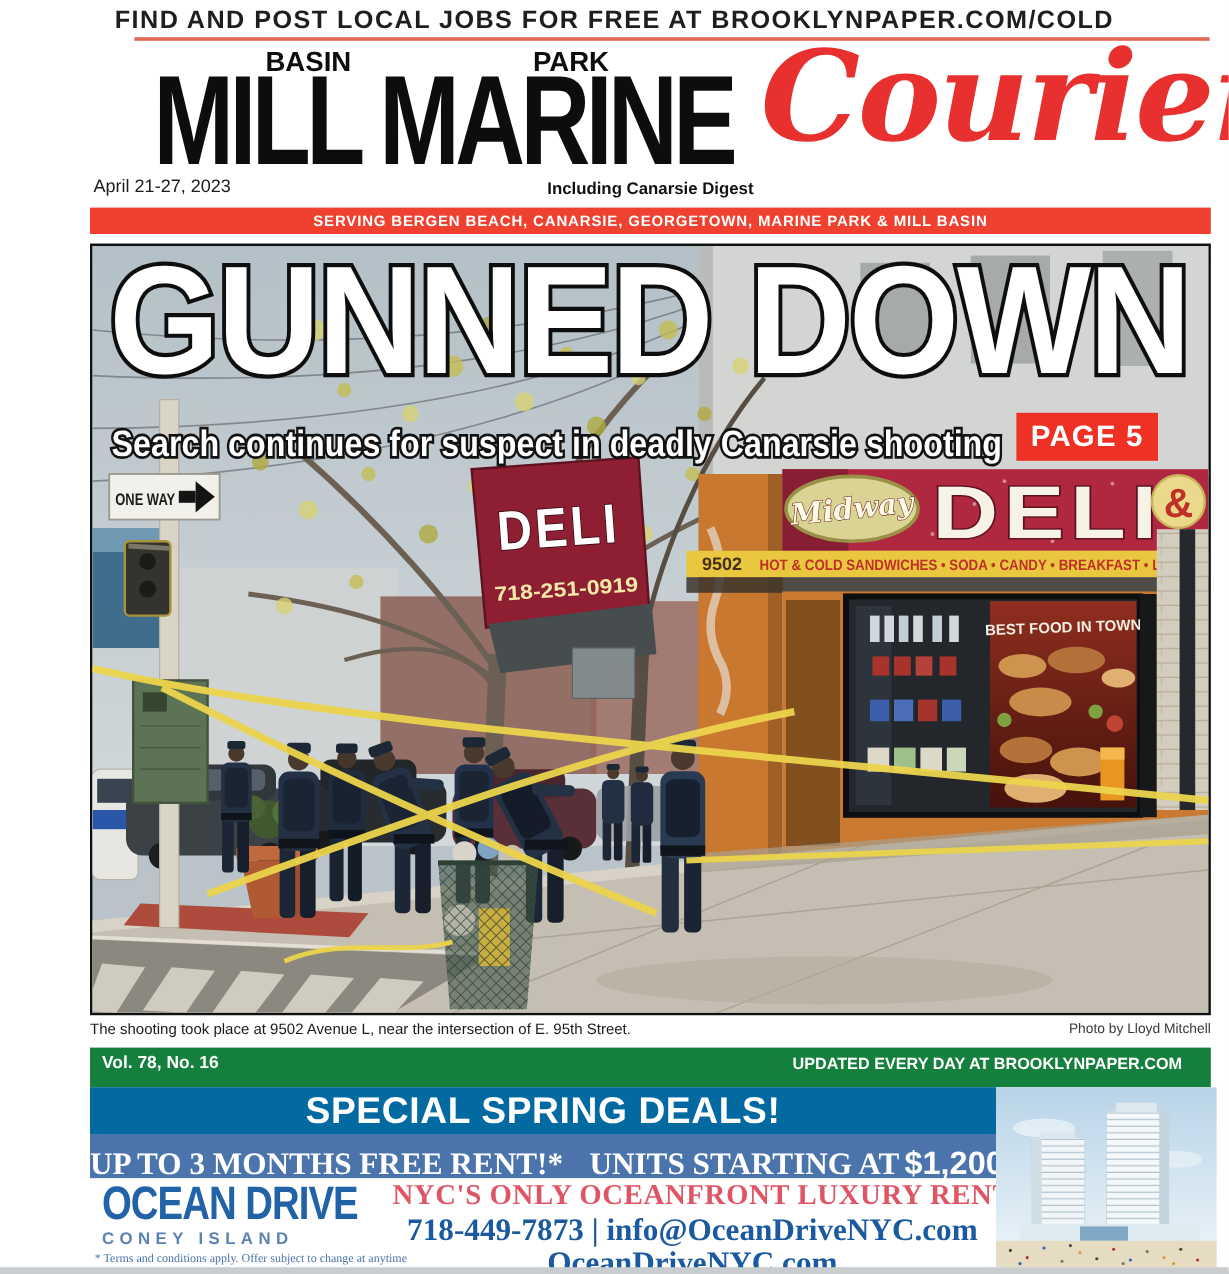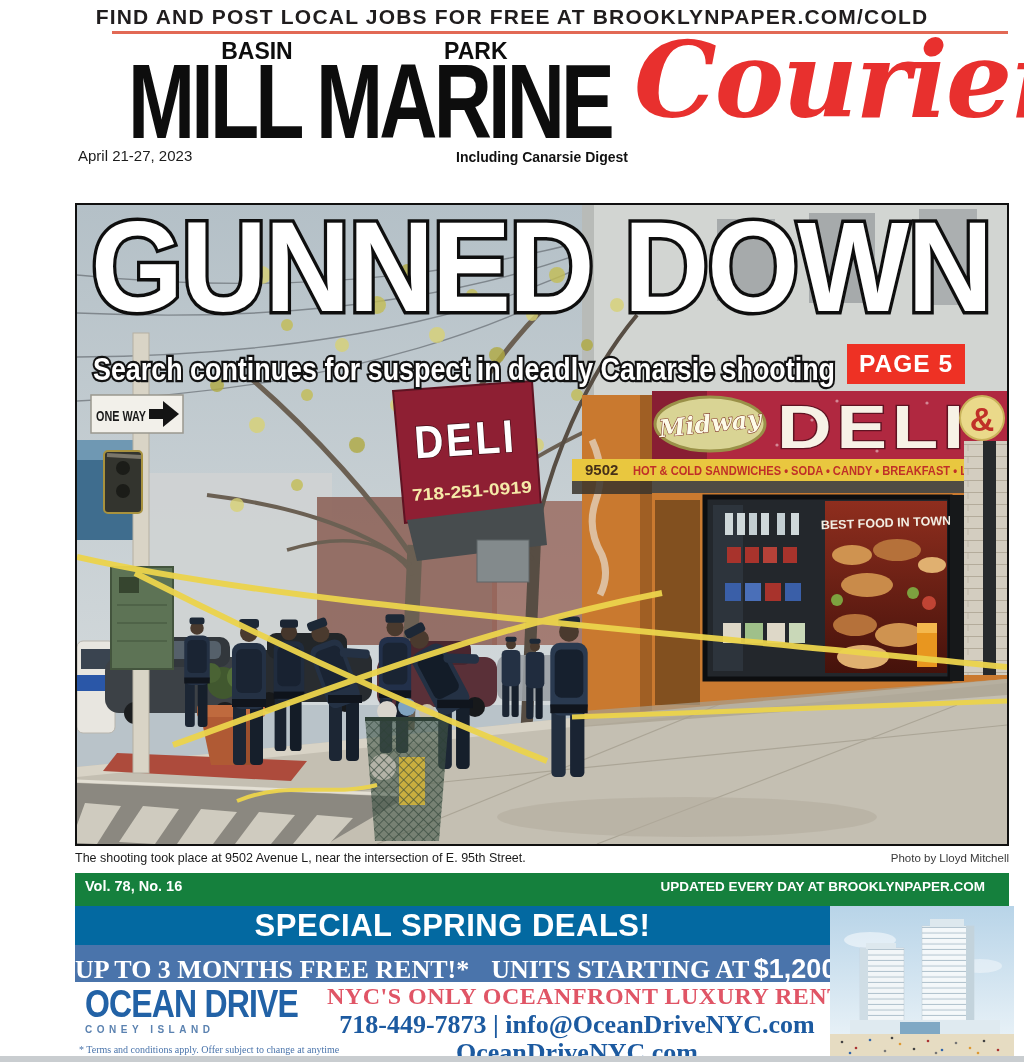--- a/index.html
+++ b/index.html
@@ -57,21 +57,21 @@
   .ad-blue{position:absolute;left:0;top:39px;width:755px;height:37px;background:#4a74ab;color:#fff;
            text-align:center;line-height:37px;white-space:nowrap;}
   .ad-blue .serif{font-family:"Liberation Serif",serif;font-size:26px;font-weight:600;}
   .ad-blue .gap{display:inline-block;width:22px;}
   .ad-blue .price{font-family:"Liberation Sans",sans-serif;font-size:27px;font-weight:900;}
   .ad-blue sup{font-size:14px;}
   .ad-white{position:absolute;left:0;top:76px;width:755px;height:74px;background:#fff;}
   .od-logo{position:absolute;left:10px;top:2px;width:240px;text-align:left;}
   .od-name{display:inline-block;font-weight:900;font-size:39px;letter-spacing:-1px;color:#2262a6;
            transform:scaleX(0.82);transform-origin:left top;white-space:nowrap;line-height:1;}
-  .od-sub{margin-top:1px;font-size:10px;font-weight:700;letter-spacing:4.5px;color:#5b82b0;}
+  .od-sub{margin-top:1px;font-size:14px;font-weight:700;letter-spacing:4.5px;color:#5b82b0;}
   .od-terms{position:absolute;left:4px;bottom:1px;font-family:"Liberation Serif",serif;
             font-size:10px;color:#4a74ab;}
   .ad-ctr{position:absolute;left:252px;top:1px;width:500px;text-align:center;}
   .ad-line1{font-family:"Liberation Serif",serif;font-weight:700;font-size:24px;
             letter-spacing:0.5px;color:#e05566;white-space:nowrap;}
   .ad-line2{font-family:"Liberation Serif",serif;font-weight:700;font-size:26px;color:#1c5aa0;
             margin-top:0px;white-space:nowrap;}
   .ad-line3{font-family:"Liberation Serif",serif;font-weight:700;font-size:26px;color:#1c5aa0;
             margin-top:-2px;}
   .ad-img{position:absolute;right:0;top:0;width:184px;height:150px;}
@@ -96,20 +96,21 @@
     </div>
     <div class="mast-word mast-marine">
       <span class="mast-super">PARK</span>
       <span class="mast-big">MARINE</span>
     </div>
     <div class="mast-script">Courier</div>
     <div class="mast-date">April 21-27, 2023</div>
     <div class="mast-tagline">Including Canarsie Digest</div>
   </div>
 
+  <div class="serving-bar">SERVING BERGEN BEACH, CANARSIE, GEORGETOWN, MARINE PARK &amp; MILL BASIN</div>
 
   <div class="photo-frame">
     <svg viewBox="0 0 930 639" preserveAspectRatio="none">
       <defs>
         <linearGradient id="sky" x1="0" y1="0" x2="0" y2="1">
           <stop offset="0" stop-color="#b4c0c7"></stop>
             <stop offset="1" stop-color="#d3d9db"></stop>
         </linearGradient>
         <linearGradient id="posterg" x1="0" y1="0" x2="0" y2="1">
           <stop offset="0" stop-color="#8f2e1e"></stop>

